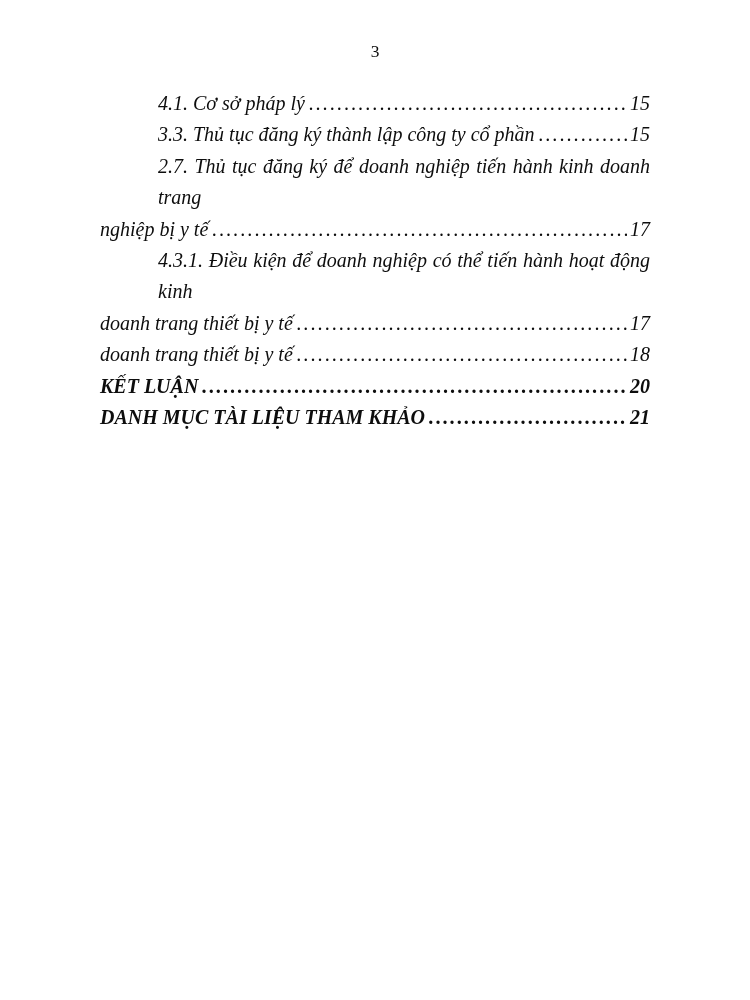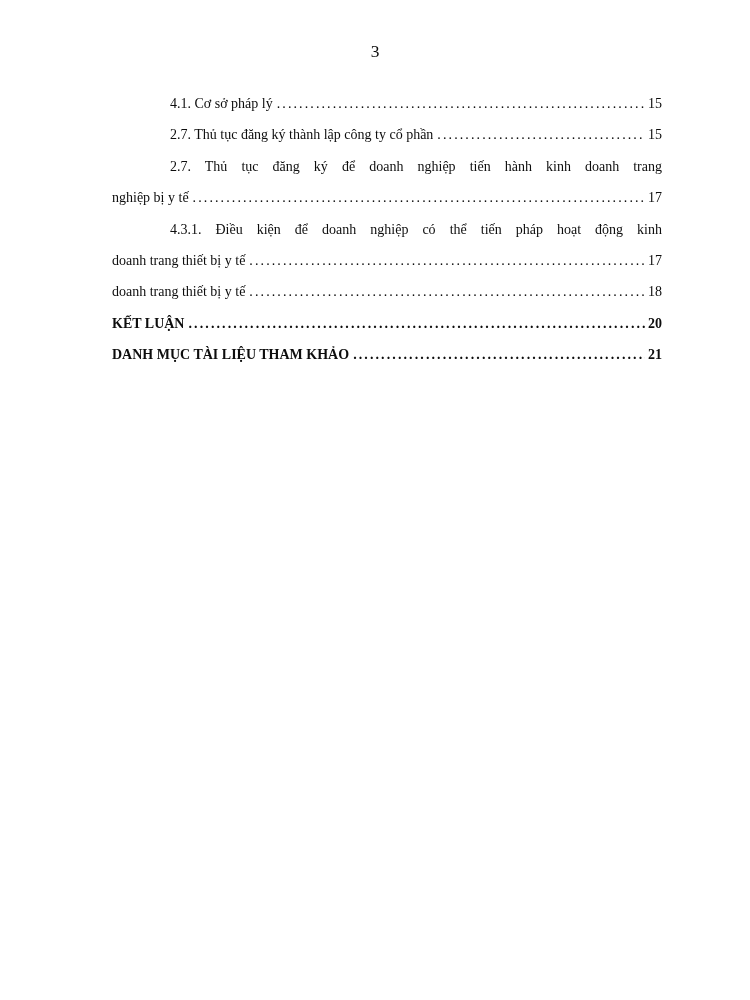--- a/index.html
+++ b/index.html
@@ -21,24 +21,25 @@
     top: 41px;
     left: 0;
     width: 750px;
     text-align: center;
     font-size: 17.4px;
     line-height: 20px;
   }
   .toc {
     position: absolute;
     top: 88px;
-    left: 112px;
+    left: 100px;
     width: 550px;
-    font-size: 14px;
+    font-size: 20px;
     line-height: 31.4px;
+    font-style: italic;
   }
   .toc-entry.bold { font-weight: bold; text-align: right; }
   .toc-line.indented { padding-left: 58px; }
   .toc-line.justified {
     text-align: justify;
     text-align-last: justify;
   }
   .toc-line.leader-row {
     display: flex;
     align-items: baseline;
@@ -72,35 +73,35 @@
   <div class="toc">
       <div class="toc-entry">
         <div class="toc-line leader-row indented">
           <span class="entry-text">4.1. Cơ sở pháp lý</span>
           <span class="leader"></span>
           <span class="pagenum">15</span>
         </div>
       </div>
       <div class="toc-entry">
         <div class="toc-line leader-row indented">
-          <span class="entry-text">2.7. Thủ tục đăng ký thành lập công ty cổ phần</span>
+          <span class="entry-text">3.3. Thủ tục đăng ký thành lập công ty cổ phần</span>
           <span class="leader"></span>
           <span class="pagenum">15</span>
         </div>
       </div>
       <div class="toc-entry">
         <div class="toc-line justified indented">2.7. Thủ tục đăng ký để doanh nghiệp tiến hành kinh doanh trang</div>
         <div class="toc-line leader-row">
           <span class="entry-text">nghiệp bị y tế</span>
           <span class="leader"></span>
           <span class="pagenum">17</span>
         </div>
       </div>
       <div class="toc-entry">
-        <div class="toc-line justified indented">4.3.1. Điều kiện để doanh nghiệp có thể tiến pháp hoạt động kinh</div>
+        <div class="toc-line justified indented">4.3.1. Điều kiện để doanh nghiệp có thể tiến hành hoạt động kinh</div>
         <div class="toc-line leader-row">
           <span class="entry-text">doanh trang thiết bị y tế</span>
           <span class="leader"></span>
           <span class="pagenum">17</span>
         </div>
       </div>
       <div class="toc-entry">
         <div class="toc-line leader-row">
           <span class="entry-text">doanh trang thiết bị y tế</span>
           <span class="leader"></span>

